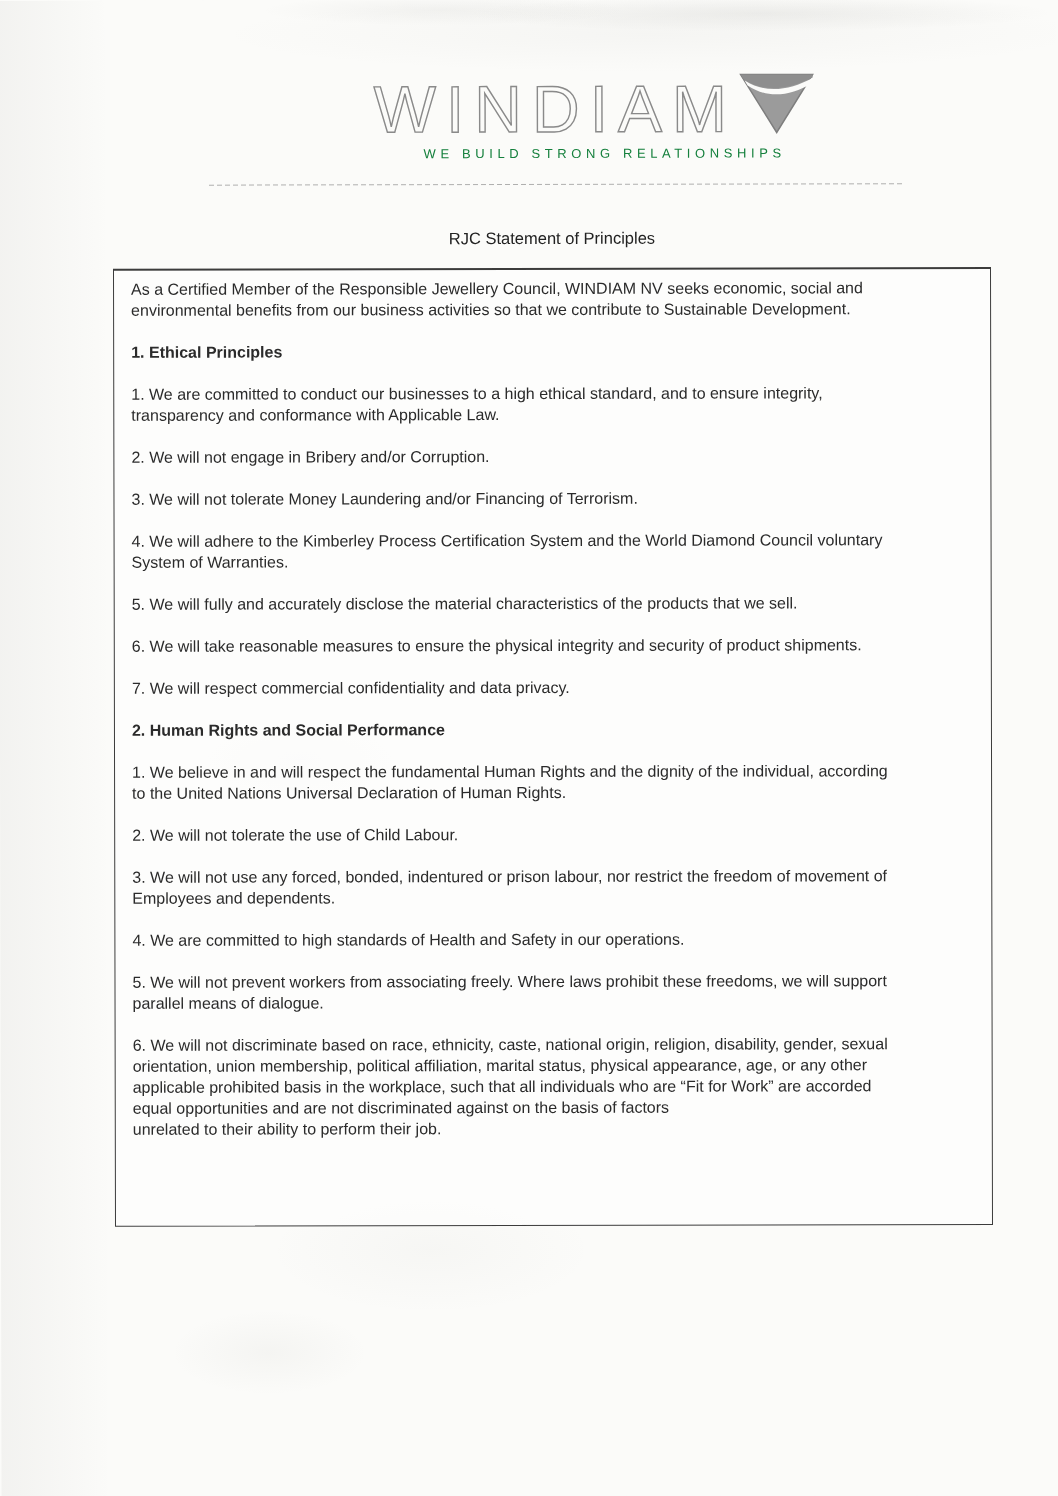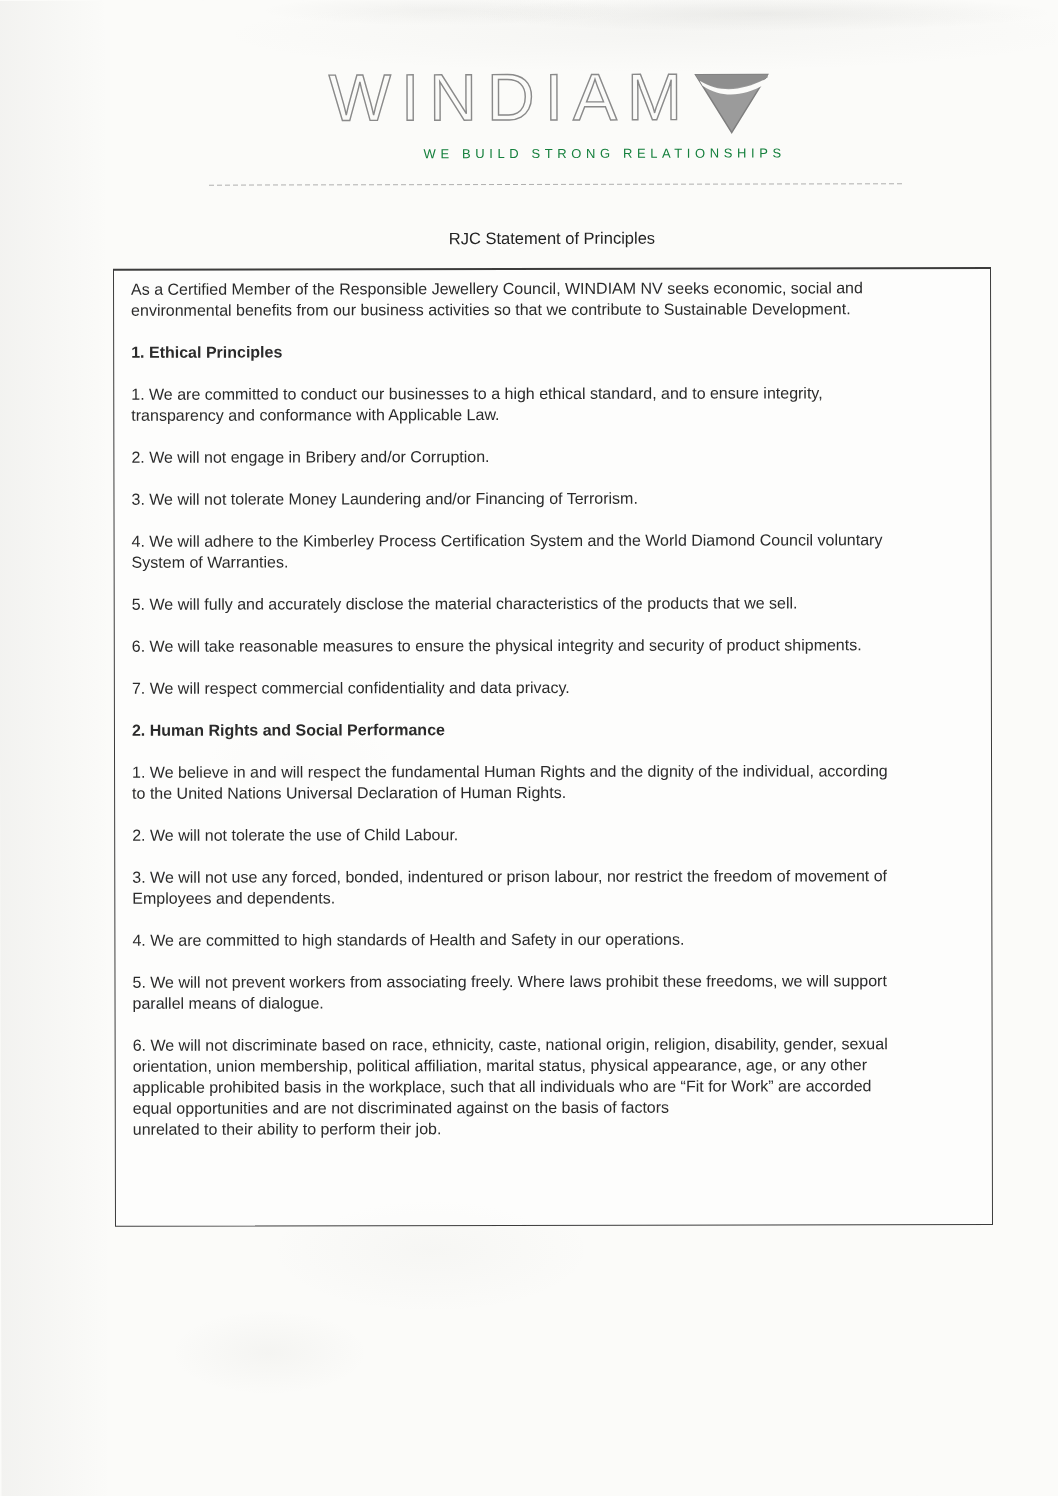--- a/index.html
+++ b/index.html
@@ -21,21 +21,21 @@
       radial-gradient(420px 26px at 72% 14px, rgba(120,120,115,0.10), transparent 70%),
       radial-gradient(260px 22px at 42% 10px, rgba(120,120,115,0.07), transparent 70%),
       radial-gradient(620px 55px at 62% 34px, rgba(150,150,145,0.06), transparent 70%),
       radial-gradient(140px 60px at 268px 1352px, rgba(130,130,120,0.055), transparent 70%),
       radial-gradient(230px 90px at 430px 1250px, rgba(130,130,120,0.04), transparent 70%),
       radial-gradient(180px 70px at 300px 760px, rgba(130,130,120,0.03), transparent 70%),
       linear-gradient(90deg, rgba(95,92,85,0.055), rgba(0,0,0,0) 110px);
   }
   
   .logo-block { position:absolute; left:330px; top:66px; width:457px; }
-  .logo-row { display:flex; align-items:flex-start; }
+  .logo-row { display:flex; align-items:flex-end;margin-left:45px; }
   .brand-word {
     font-size:66px; line-height:62px; font-weight:normal;
     letter-spacing:10px; color:#8c8c8c; white-space:nowrap;
     -webkit-text-fill-color:transparent;
     -webkit-text-stroke:1.4px #8a8a8a;
   }
   .brand-mark { margin-left:2px; margin-top:6px; flex:0 0 auto; }
   .tagline {
     margin-top:6px; text-align:right;
     font-size:13px; letter-spacing:4.6px; color:#15803d; white-space:nowrap;

